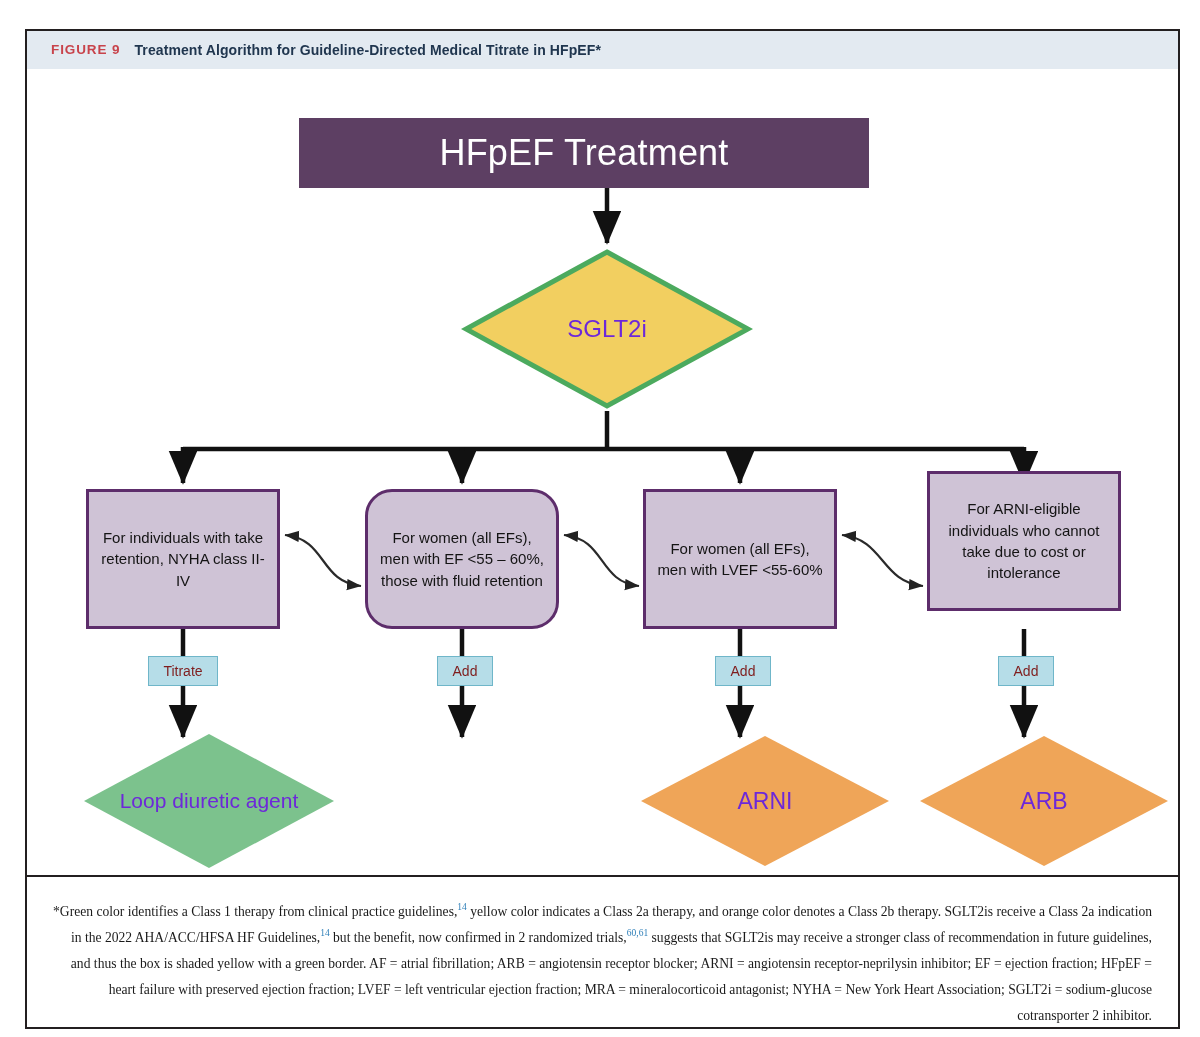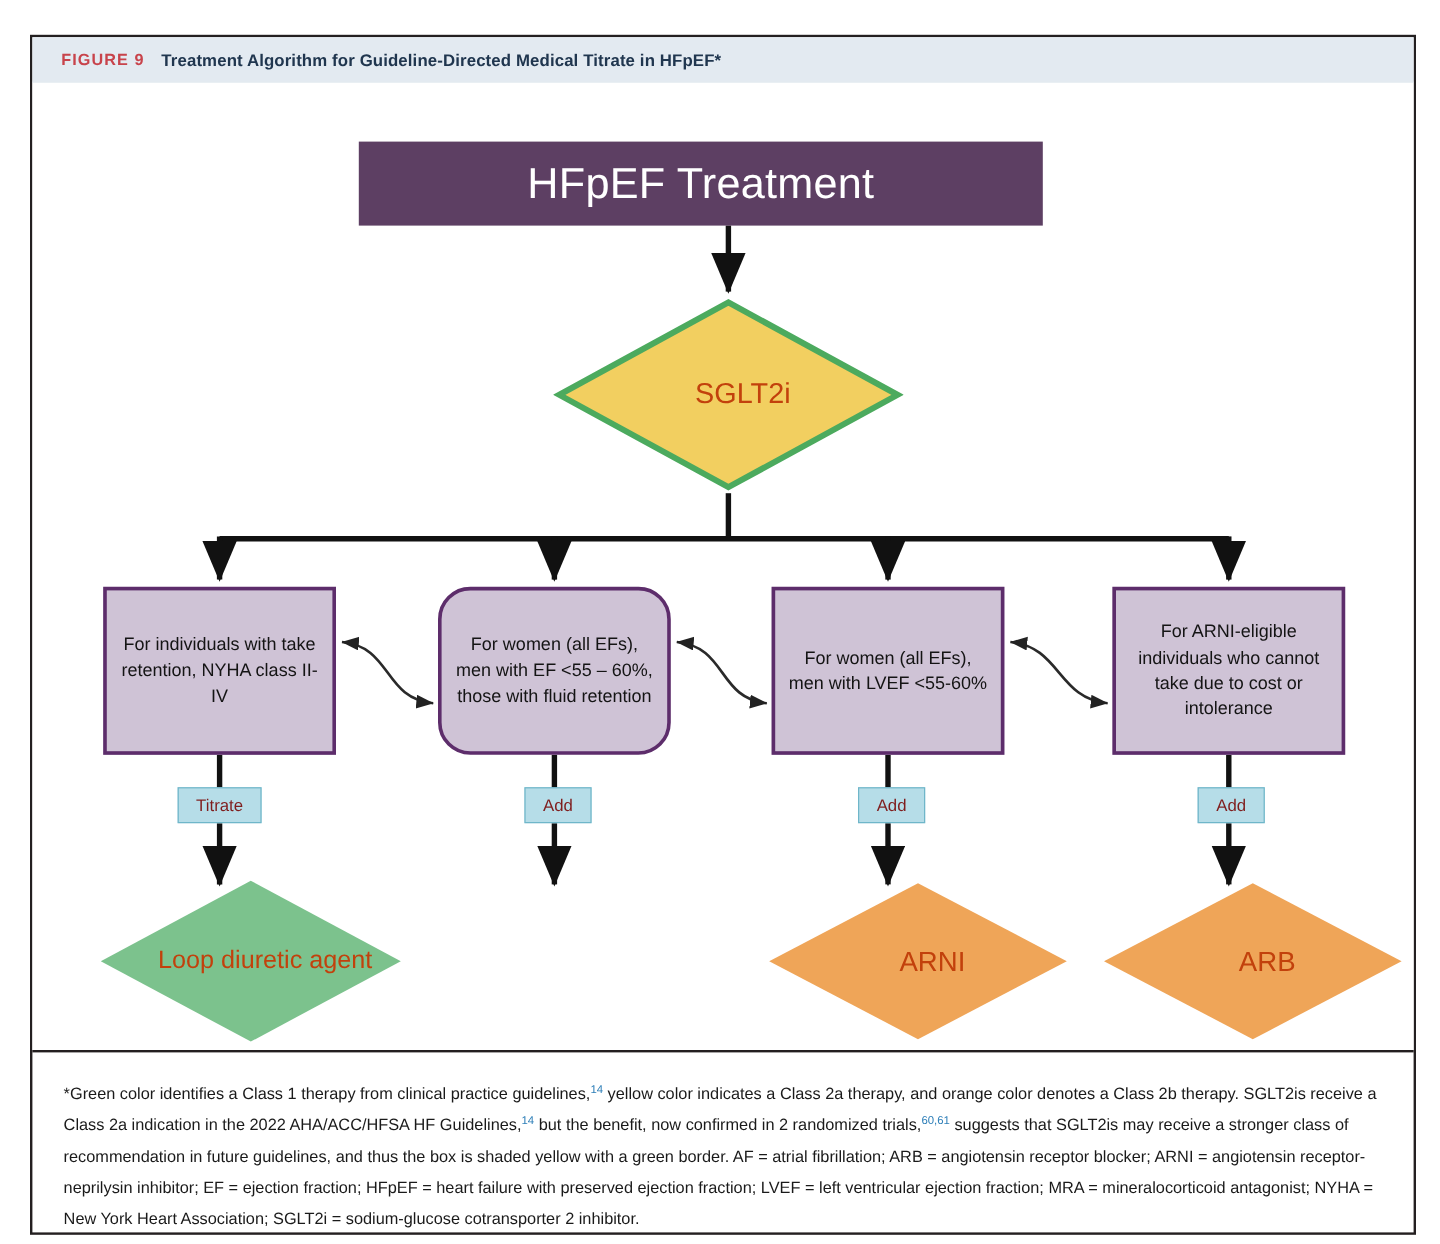--- a/index.html
+++ b/index.html
@@ -54,23 +54,23 @@
     background:#5d3f63;
     border-radius:0;
     display:flex;align-items:center;justify-content:center;
     color:#ffffff;
     font-size:36px;
     letter-spacing:0.2px;
   }
 
   .diamond-wrap{position:absolute;}
   .diamond-wrap .dlabel{
-    position:absolute;left:12px;top:0;width:100%;height:100%;
-    display:flex;align-items:center;justify-content:center;
-    text-align:center;color:#c2410c;line-height:1.16;
+    position:absolute;left:0;top:0;width:100%;height:100%;
+    display:flex;align-items:center;justify-content:center;
+    text-align:center;color:#6d28d9;line-height:1.16;
     pointer-events:none;
   }
 
   .sglt2i-wrap{left:434px;top:178px;width:292px;height:164px;}
   .sglt2i-wrap .dlabel{font-size:24px;}
 
   .drug-wrap{width:250px;height:130px;}
   .drug-wrap .dlabel{font-size:23px;}
   .loop-wrap{left:56px;top:664px;width:252px;height:136px;}
   .loop-wrap .dlabel{font-size:21px;line-height:1.18;}
@@ -84,21 +84,21 @@
     display:flex;align-items:center;justify-content:center;
     text-align:center;
     color:#141414;
     font-size:15px;
     line-height:1.42;
     padding:6px 10px;
   }
   .pbox1{left:59px;top:420px;width:194px;height:140px;}
   .pbox2{left:338px;top:420px;width:194px;height:140px;border-radius:27px;}
   .pbox3{left:616px;top:420px;width:194px;height:140px;}
-  .pbox4{left:900px;top:420px;width:194px;height:140px;}
+  .pbox4{left:900px;top:402px;width:194px;height:140px;}
 
   .action{
     background:#b6dde8;
     border:1px solid #6fb6c9;
     display:flex;align-items:center;justify-content:center;
     color:#7f1d1d;
     font-size:14px;
     height:30px;
   }
   .act1{left:121px;top:587px;width:70px;}
@@ -112,21 +112,22 @@
     border-top:2px solid #231f20;
   }
   .footnote{
     position:absolute;left:0;top:846px;
     width:100%;height:116px;
     box-sizing:border-box;
     padding:22px 26px 0 26px;
     font-size:13.6px;
     line-height:1.92;
     color:#1a1a1a;
-    text-align:left;
+    text-align:right;
+    font-family:Liberation Serif, serif;
   }
   .footnote sup{
     color:#2e7fb8;
     font-size:9.5px;
     vertical-align:super;
     line-height:0;
   }
 </style>
 </head>
 <body>

